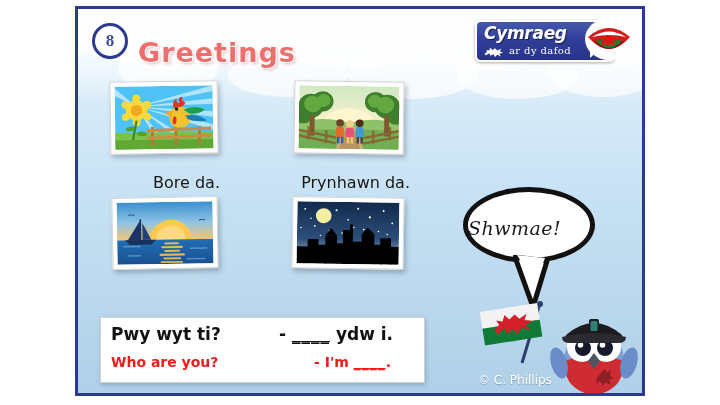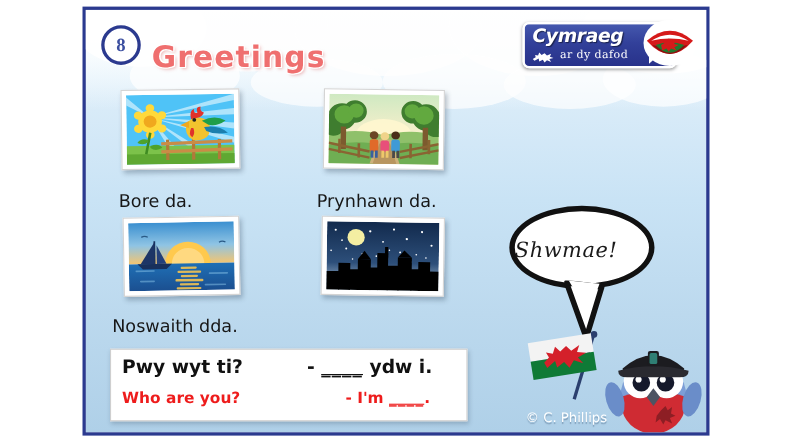--- a/index.html
+++ b/index.html
@@ -128,21 +128,21 @@
     width: 100%; height: 100%;
     position: relative;
     overflow: hidden;
     display: block;
   }
   .cap {
     position: absolute;
     font-size: 16px;
     color: #171717;
     font-family: "DejaVu Sans", sans-serif;
-    text-align: left;
+    text-align: right;
     z-index: 5;
     white-space: nowrap;
   }
 
   #card1 { left: 32px;  top: 72px;  width: 108px; height: 73px; transform: rotate(-0.8deg); }
   #card2 { left: 216px; top: 72px;  width: 110px; height: 73px; transform: rotate(0.8deg); }
   #card3 { left: 34px;  top: 188px; width: 106px; height: 72px; transform: rotate(-1deg); }
   #card4 { left: 214px; top: 188px; width: 112px; height: 72px; transform: rotate(0.9deg); }
 
   #cap1 { left: 30px;  top: 164px; width: 112px; }
@@ -405,21 +405,20 @@
           <path d="M24 19 L24 40 L11 40 Z" fill="#1d3566"></path>
           <path d="M26 22 L26 40 L35 40 Z" fill="#24407a"></path>
           <path d="M8 40 L40 40 L35 45 L13 45 Z" fill="#18305c"></path>
         </g>
         <g stroke="#2a5a86" stroke-width="1.2" fill="none">
           <path d="M12 14 q3 -2 6 0"></path>
             <path d="M84 20 q3 -2 6 0"></path>
         </g>
       </svg>
     </div>
-    <div class="cap" id="cap3">Noswaith dda.</div>
 
     <div class="photo-card" id="card4">
       <svg class="pic" viewBox="0 0 104 66" preserveAspectRatio="none">
         <defs>
           <linearGradient id="skyC" x1="0" y1="0" x2="0" y2="1">
             <stop offset="0" stop-color="#122a4d"></stop>
               <stop offset="0.6" stop-color="#2d4f7a"></stop>
             <stop offset="1" stop-color="#b9cddd"></stop>
           </linearGradient>
         </defs>

